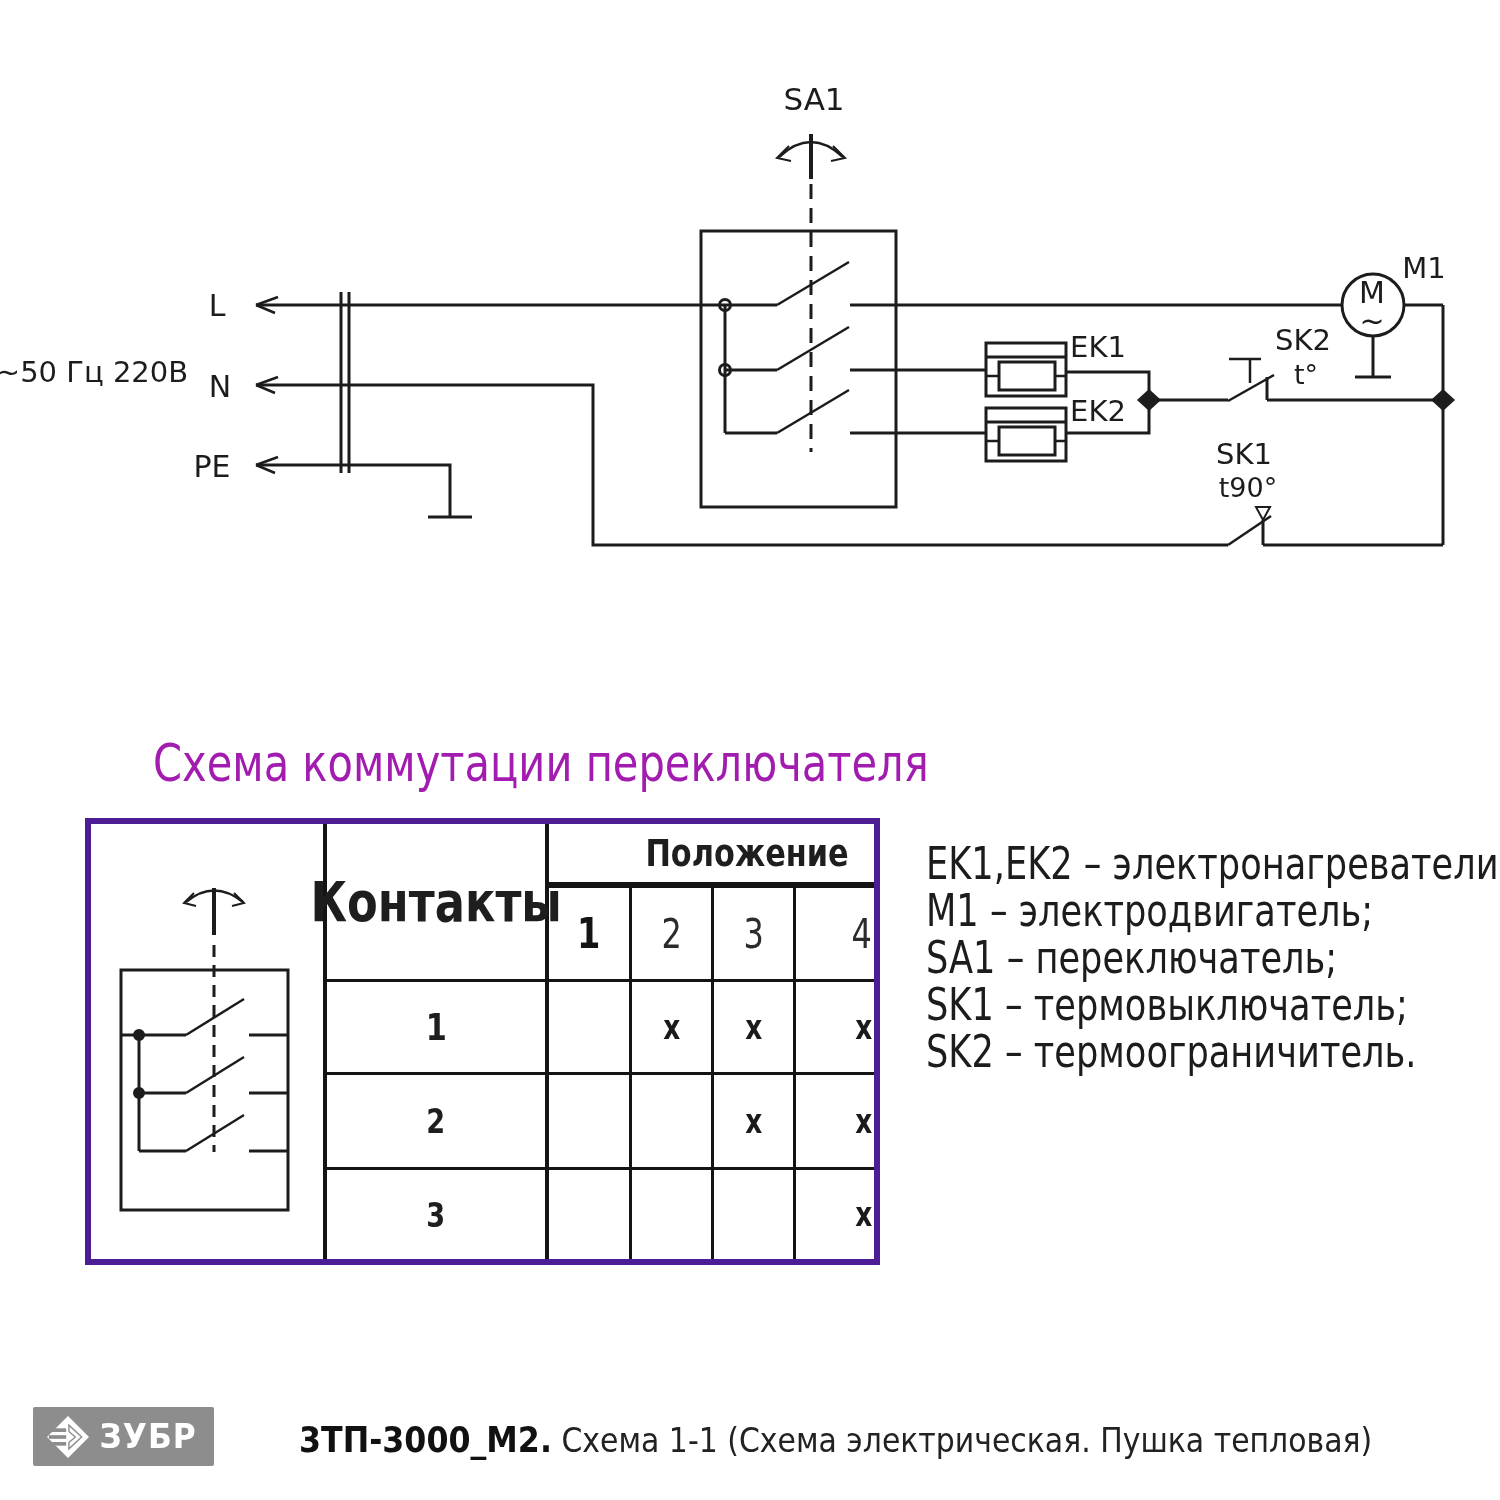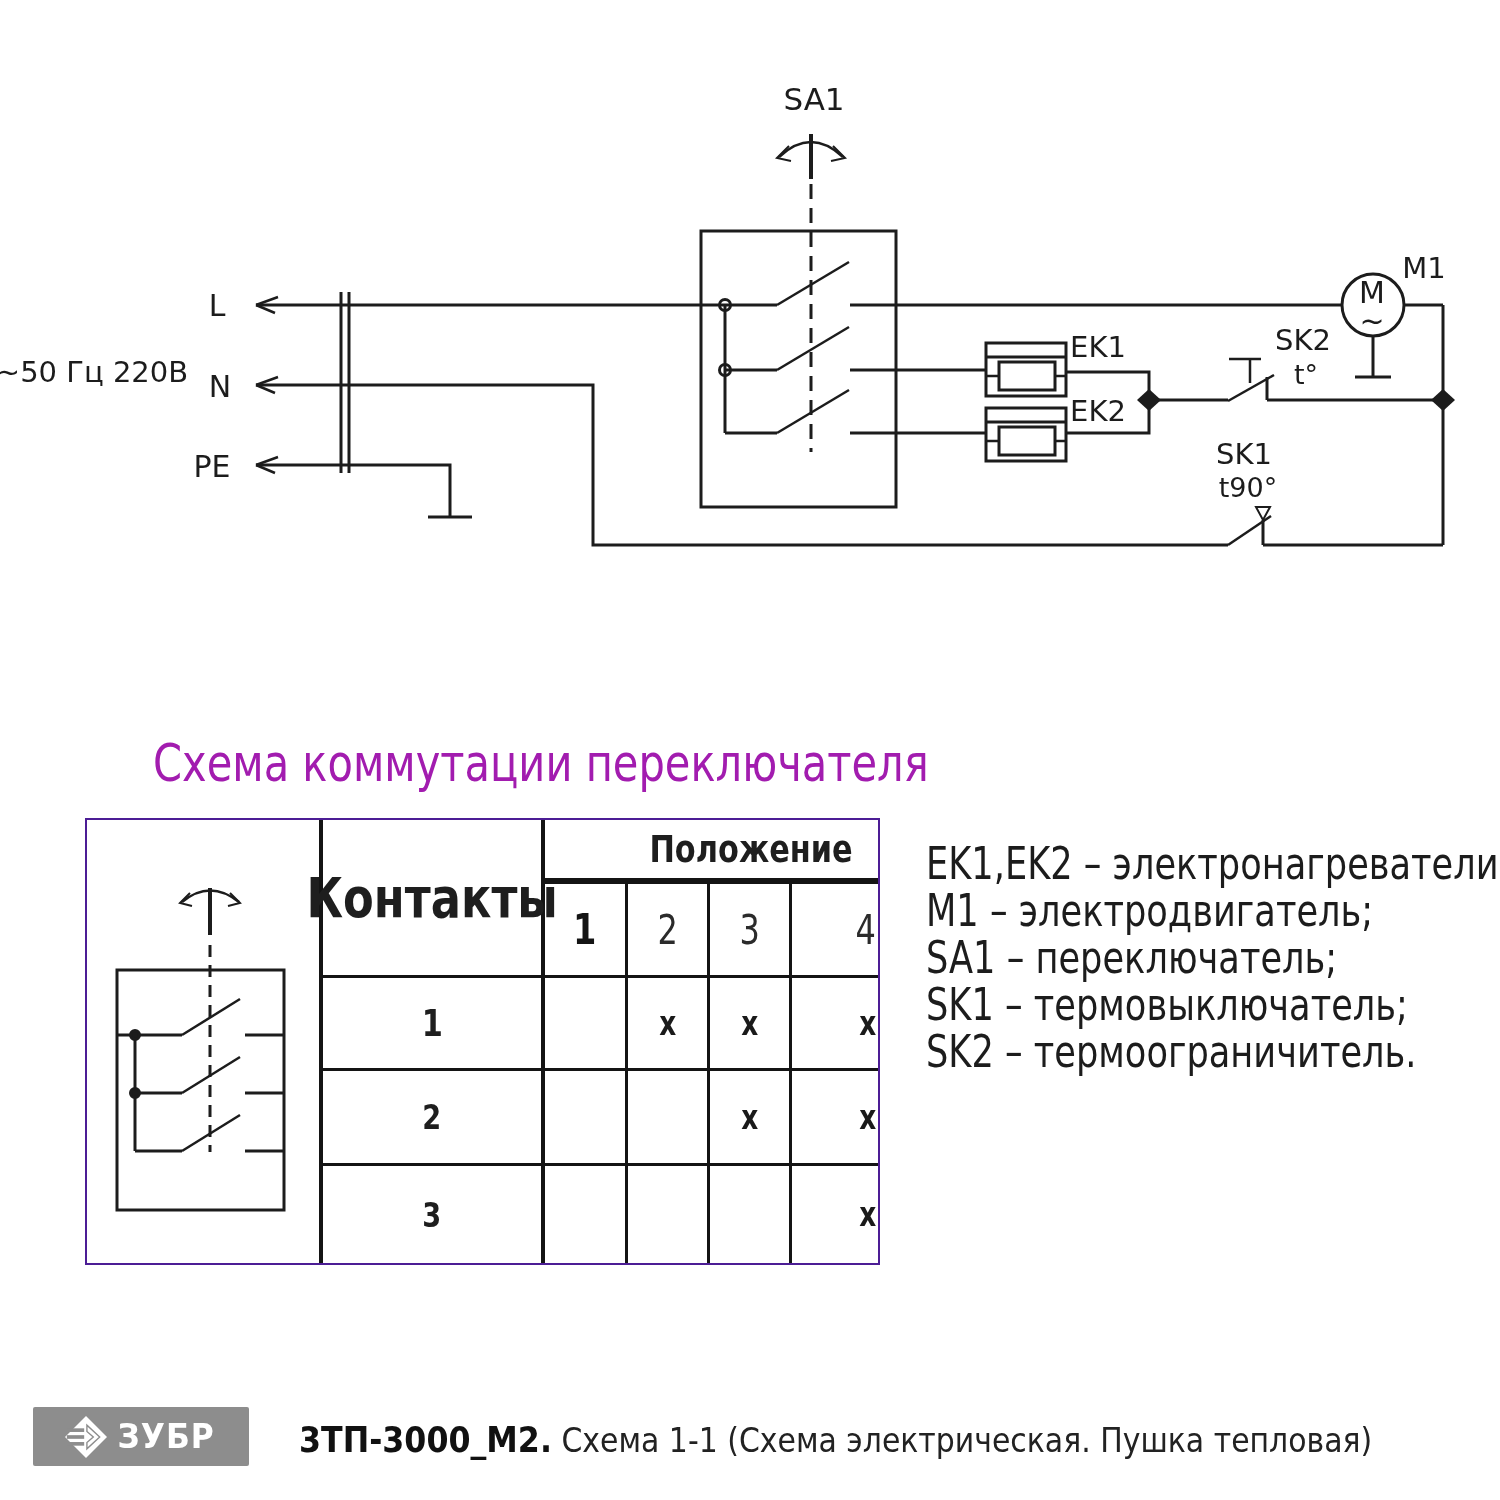--- a/index.html
+++ b/index.html
@@ -6,42 +6,42 @@
   .canvas{position:relative;width:1500px;height:1500px;background:#ffffff;overflow:hidden;
           font-family:"DejaVu Sans", sans-serif;color:#1e1e1e;}
   svg{display:block;}
   .schem line,.schem path,.schem rect,.schem circle,.schem polyline{stroke:#1c1c1c;fill:none;}
   .schem text{fill:#1c1c1c;font-family:"DejaVu Sans", sans-serif;}
   .cond{display:inline-block;transform:scaleX(0.8);transform-origin:0 50%;white-space:nowrap;}
   .condc{display:inline-block;transform:scaleX(0.8);transform-origin:50% 50%;white-space:nowrap;}
 
   .section-title{position:absolute;left:153px;top:733px;font-size:52px;font-weight:400;color:#a21caf;}
 
-  .sw-table{position:absolute;left:85px;top:818px;width:795px;height:447px;border:2px solid #4c1d95;
+  .sw-table{position:absolute;left:85px;top:818px;width:795px;height:447px;border:6px solid #4c1d95;
             box-sizing:border-box;display:grid;grid-template-columns:236px 222px 83px 82px 82px 1fr;
             grid-template-rows:64px 94px 93px 95px 1fr;background:#fff;}
   .cell{border-right:3px solid #141414;border-bottom:3px solid #141414;display:flex;
         align-items:center;justify-content:center;box-sizing:border-box;}
   .noR{border-right:none!important;justify-content:flex-end;}
   .noB{border-bottom:none!important;}
   .thickR{border-right-width:4px!important;}
   .thickB{border-bottom-width:6px!important;}
   .cell-diagram{grid-column:1;grid-row:1/6;}
   .cell-kontakty{grid-column:2;grid-row:1/3;font-size:56px;font-weight:700;}
   .cell-polozhenie{grid-column:3/7;grid-row:1;font-size:38px;font-weight:700;}
   .pos-num{font-size:40px;font-weight:400;color:#2b2b2b;}
   .pos-num-first{font-size:42px;font-weight:700;color:#141414;}
   .row-label{font-size:38px;font-weight:700;}
   .row-label-sm{font-size:34px;font-weight:700;}
   .xmark{font-size:33px;font-weight:700;color:#1a1a1a;}
 
   .legend{position:absolute;left:926px;top:840px;font-size:44px;font-weight:400;color:#1c1c1c;line-height:47px;}
   .legend-line{height:47px;}
 
-  .footer-logo{position:absolute;left:33px;top:1407px;width:216px;height:59px;background:#8d8d8d;
+  .footer-logo{position:absolute;left:33px;top:1407px;width:181px;height:59px;background:#8d8d8d;
                border-radius:2px;display:flex;align-items:center;justify-content:center;gap:8px;}
   .brand-text{color:#ffffff;font-weight:700;font-size:33px;letter-spacing:1px;transform:scaleX(0.95);}
   .footer-title{position:absolute;left:299px;top:1419px;font-size:34px;white-space:nowrap;color:#222;}
   .footer-model{font-weight:700;font-size:36px;color:#111;}
 </style>
 </head>
 <body>
 
 <div class="canvas">
 

